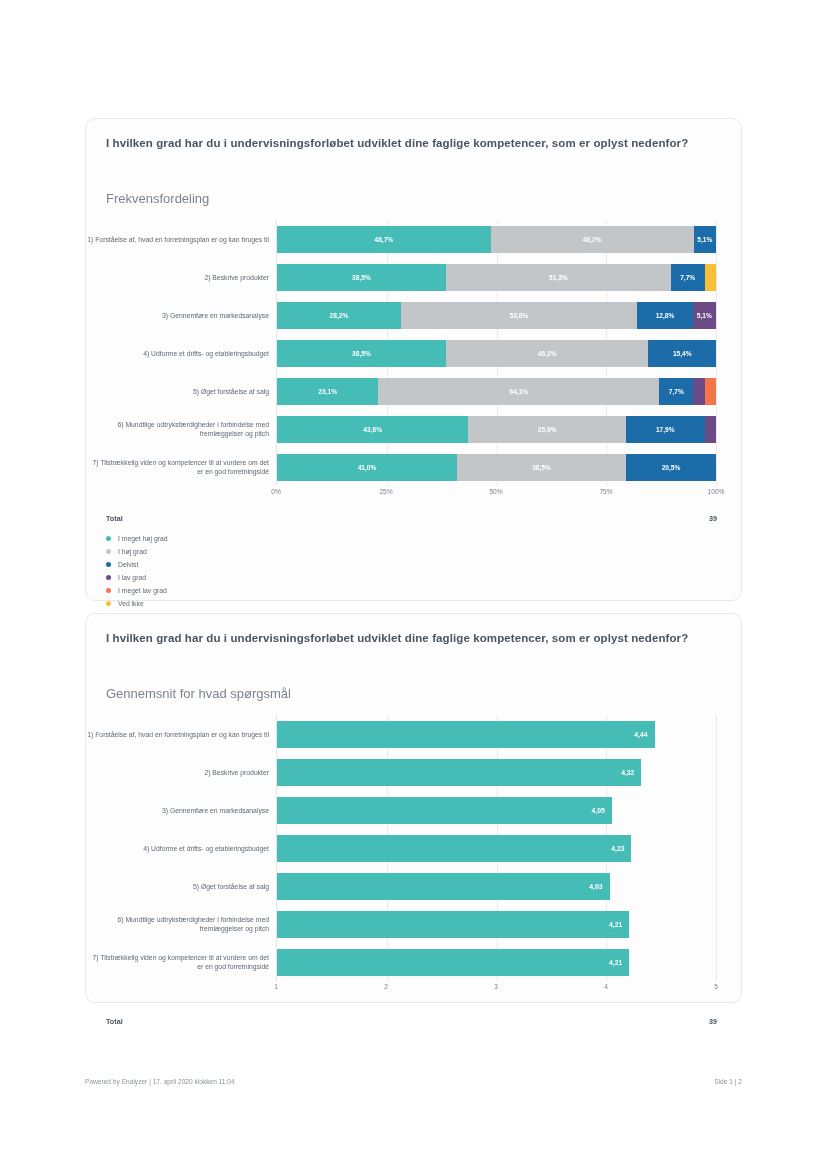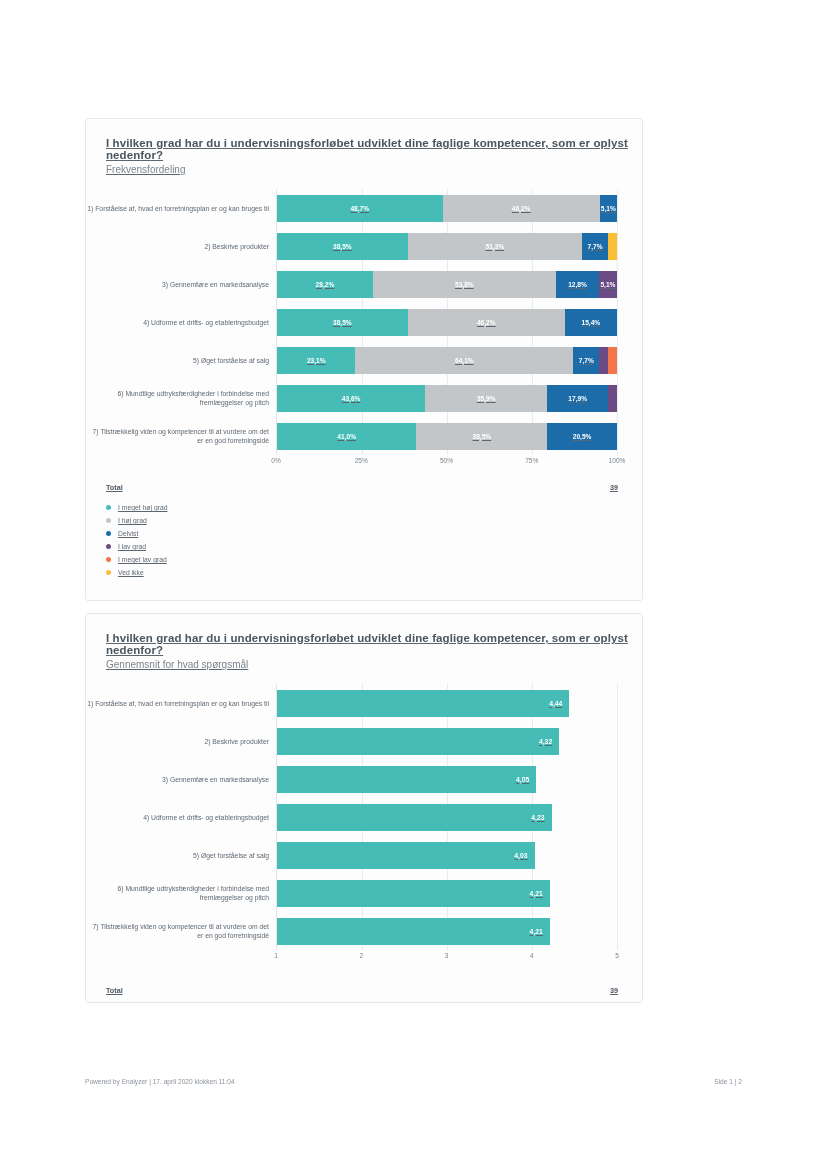--- a/index.html
+++ b/index.html
@@ -13,40 +13,40 @@
   }
   .page {
     position: absolute;
     left: 0; top: 0;
     width: 827px; height: 1169px;
     padding: 0;
   }
   .card {
     position: absolute;
     left: 85px;
-    width: 558px;
+    width: 657px;
     background: #fdfdfd;
     border: 1px solid #e6e8ea;
-    border-radius: 3px;
-    text-decoration: underline;
+    border-radius: 10px;
   }
   #card-freq { top: 118px; height: 483px; }
   #card-mean { top: 613px; height: 390px; }
 
   .card-title {
     font-size: 11.5px;
     font-weight: bold;
     color: #4a5560;
     padding: 18px 0 0 20px;
     letter-spacing: 0.1px;
   }
   .card-subtitle {
-    font-size: 10px;
+    font-size: 13px;
     color: #7b858e;
     padding: 3px 0 0 20px;
+    margin-top: 39px;
   }
 
   
   .chart-area {
     position: relative;
     margin-top: 14px;
   }
   .plot {
     position: relative;
     margin-left: 190px;

